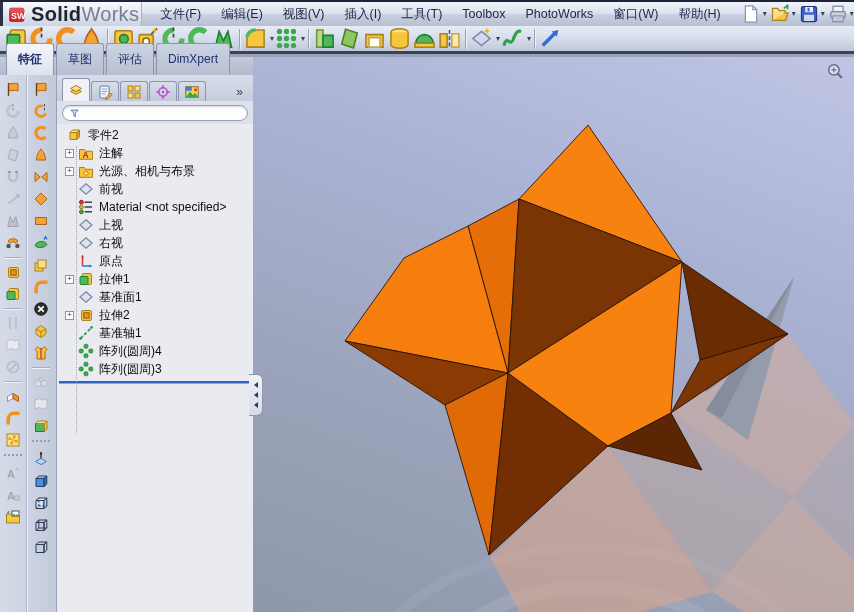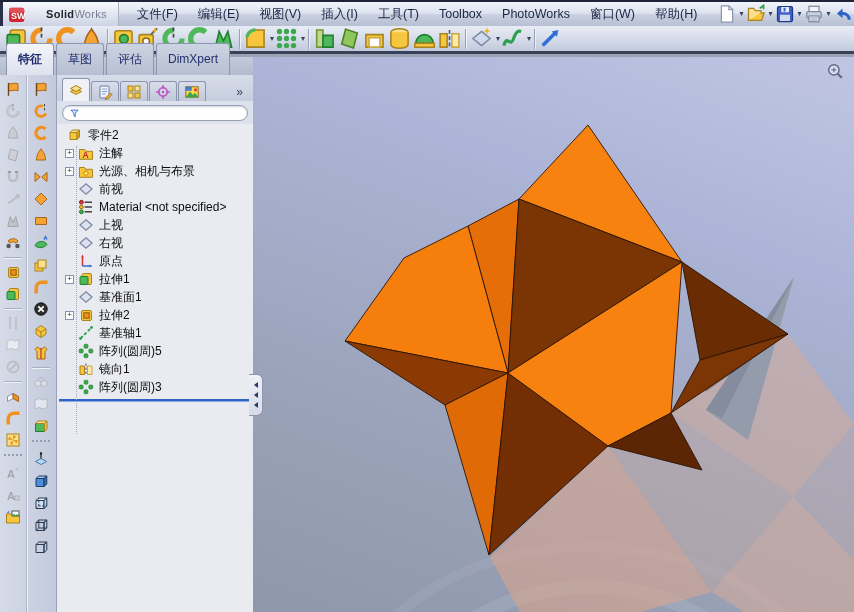--- a/index.html
+++ b/index.html
@@ -7,23 +7,23 @@
        font-family:"Liberation Sans",sans-serif;background:#9aa2b5;-webkit-font-smoothing:antialiased;}
   .ic{display:inline-flex;align-items:center;justify-content:center;}
   .ic svg{width:100%;height:100%;display:block;}
   .ic16{width:16px;height:16px;}.ic18{width:18px;height:18px;}.ic20{width:20px;height:20px;}
   .dis{filter:grayscale(1) opacity(.5) brightness(1.12);}
 
   
   #titlebar{position:absolute;left:0;top:0;width:854px;height:26px;display:flex;align-items:center;
     background:linear-gradient(#f1f4fa 0%,#dde3ef 45%,#c8cfe0 55%,#b7bfd3 100%);
     border-top:2px solid #1d2439;box-sizing:border-box;}
-  #logo{display:flex;align-items:center;gap:20px;height:100%;padding:0 11px 0 5px;
+  #logo{display:flex;align-items:center;gap:5px;height:100%;padding:0 2px 0 5px;
     background:linear-gradient(#f8fafd,#ccd3e3);border-left:3px solid #2a3147;border-right:1px solid #a9b1c4;}
-  #brand{font-size:11px;letter-spacing:.3px;}
+  #brand{font-size:20px;letter-spacing:.3px;}
   #brand b{color:#20262f;} #brand i{font-style:normal;color:#767f91;}
   #menus{display:flex;margin-left:8px;}
   .menu-item{padding:0 10px;font-size:12.5px;color:#1b2644;line-height:24px;white-space:nowrap;cursor:default;}
   #search-btn{margin-left:2px;}
   #quick-access{display:flex;align-items:center;margin-left:8px;}
   .qa{display:flex;align-items:center;margin-right:3px;}
   .dd{font-size:8px;color:#39425c;margin-left:2px;line-height:8px;}
 
   
   #toolbar2{position:absolute;left:0;top:26px;width:854px;height:28px;display:flex;align-items:center;
@@ -781,32 +781,21 @@
             <span class="ic ticon">
               <svg viewBox="0 0 16 16">
                 <g fill="#3aa84b" stroke="#1f7f31" stroke-width=".6">
                   <rect x="6" y="1.2" width="4" height="4" rx="1.2"></rect>
                   <rect x="6" y="10.8" width="4" height="4" rx="1.2"></rect>
                   <rect x="1.2" y="6" width="4" height="4" rx="1.2"></rect>
                   <rect x="10.8" y="6" width="4" height="4" rx="1.2"></rect>
                 </g>
               </svg>
             </span>
-            <span class="tlabel">阵列(圆周)5</span>
-          </div>
-          <div class="trow">
-            <span class="noexpand"></span>
-            <span class="ic ticon">
-              <svg viewBox="0 0 16 16">
-                <path d="M2 5h4.5v8.5H2z" fill="#f5c63e" stroke="#a9831f"></path>
-                <path d="M9.5 5H14v8.5H9.5z" fill="#fbe9b0" stroke="#c9a93a"></path>
-                <line x1="8" y1="2.5" x2="8" y2="14.5" stroke="#555" stroke-dasharray="2.4 1.6"></line>
-              </svg>
-            </span>
-            <span class="tlabel">镜向1</span>
+            <span class="tlabel">阵列(圆周)4</span>
           </div>
           <div class="trow">
             <span class="noexpand"></span>
             <span class="ic ticon">
               <svg viewBox="0 0 16 16">
                 <g fill="#3aa84b" stroke="#1f7f31" stroke-width=".6">
                   <rect x="6" y="1.2" width="4" height="4" rx="1.2"></rect>
                   <rect x="6" y="10.8" width="4" height="4" rx="1.2"></rect>
                   <rect x="1.2" y="6" width="4" height="4" rx="1.2"></rect>
                   <rect x="10.8" y="6" width="4" height="4" rx="1.2"></rect>

